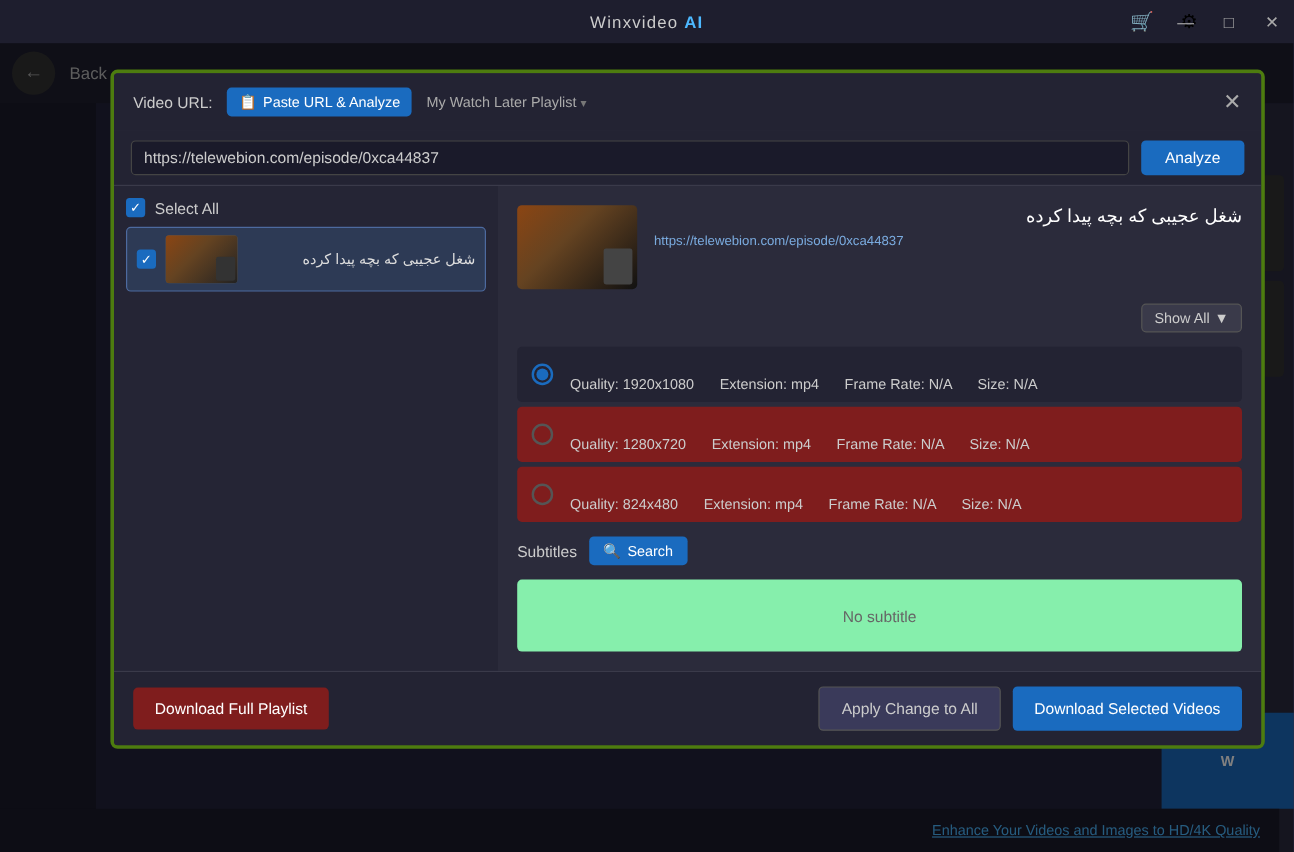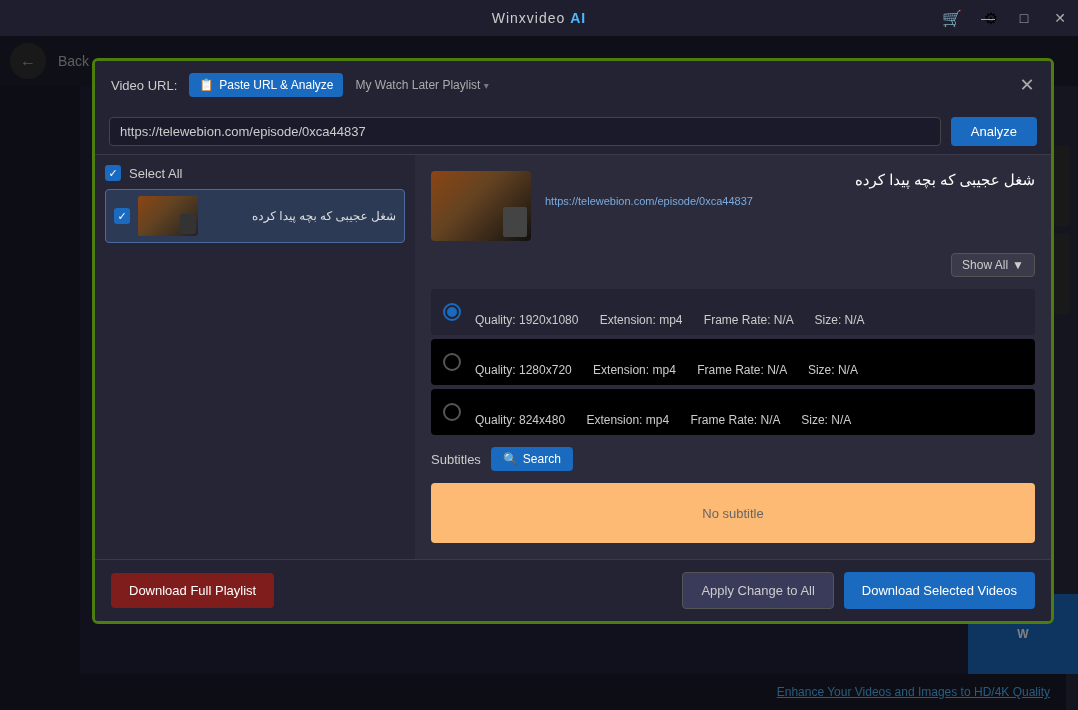--- a/index.html
+++ b/index.html
@@ -396,21 +396,21 @@
     }
     .quality-list {
       display: flex;
       flex-direction: column;
       gap: 4px;
     }
     .quality-row {
       display: flex;
       align-items: center;
       padding: 8px 12px;
-      background: #000000;
+      background: #7f1d1d;
       border-radius: 4px;
       gap: 14px;
     }
     .quality-row.selected-quality {
       background: #232333;
     }
     .radio-btn {
       width: 18px; height: 18px;
       border-radius: 50%;
       border: 2px solid #555;
@@ -452,21 +452,21 @@
       background: #1a6bbf;
       color: #fff;
       border: none;
       border-radius: 4px;
       padding: 5px 12px;
       font-size: 12px;
       cursor: pointer;
       display: flex; align-items: center; gap: 5px;
     }
     .subtitle-area {
-      background: #fdba74;
+      background: #86efac;
       border-radius: 4px;
       padding: 16px;
       text-align: center;
       color: #666;
       font-size: 13px;
       min-height: 60px;
       display: flex;
       align-items: center;
       justify-content: center;
     }

